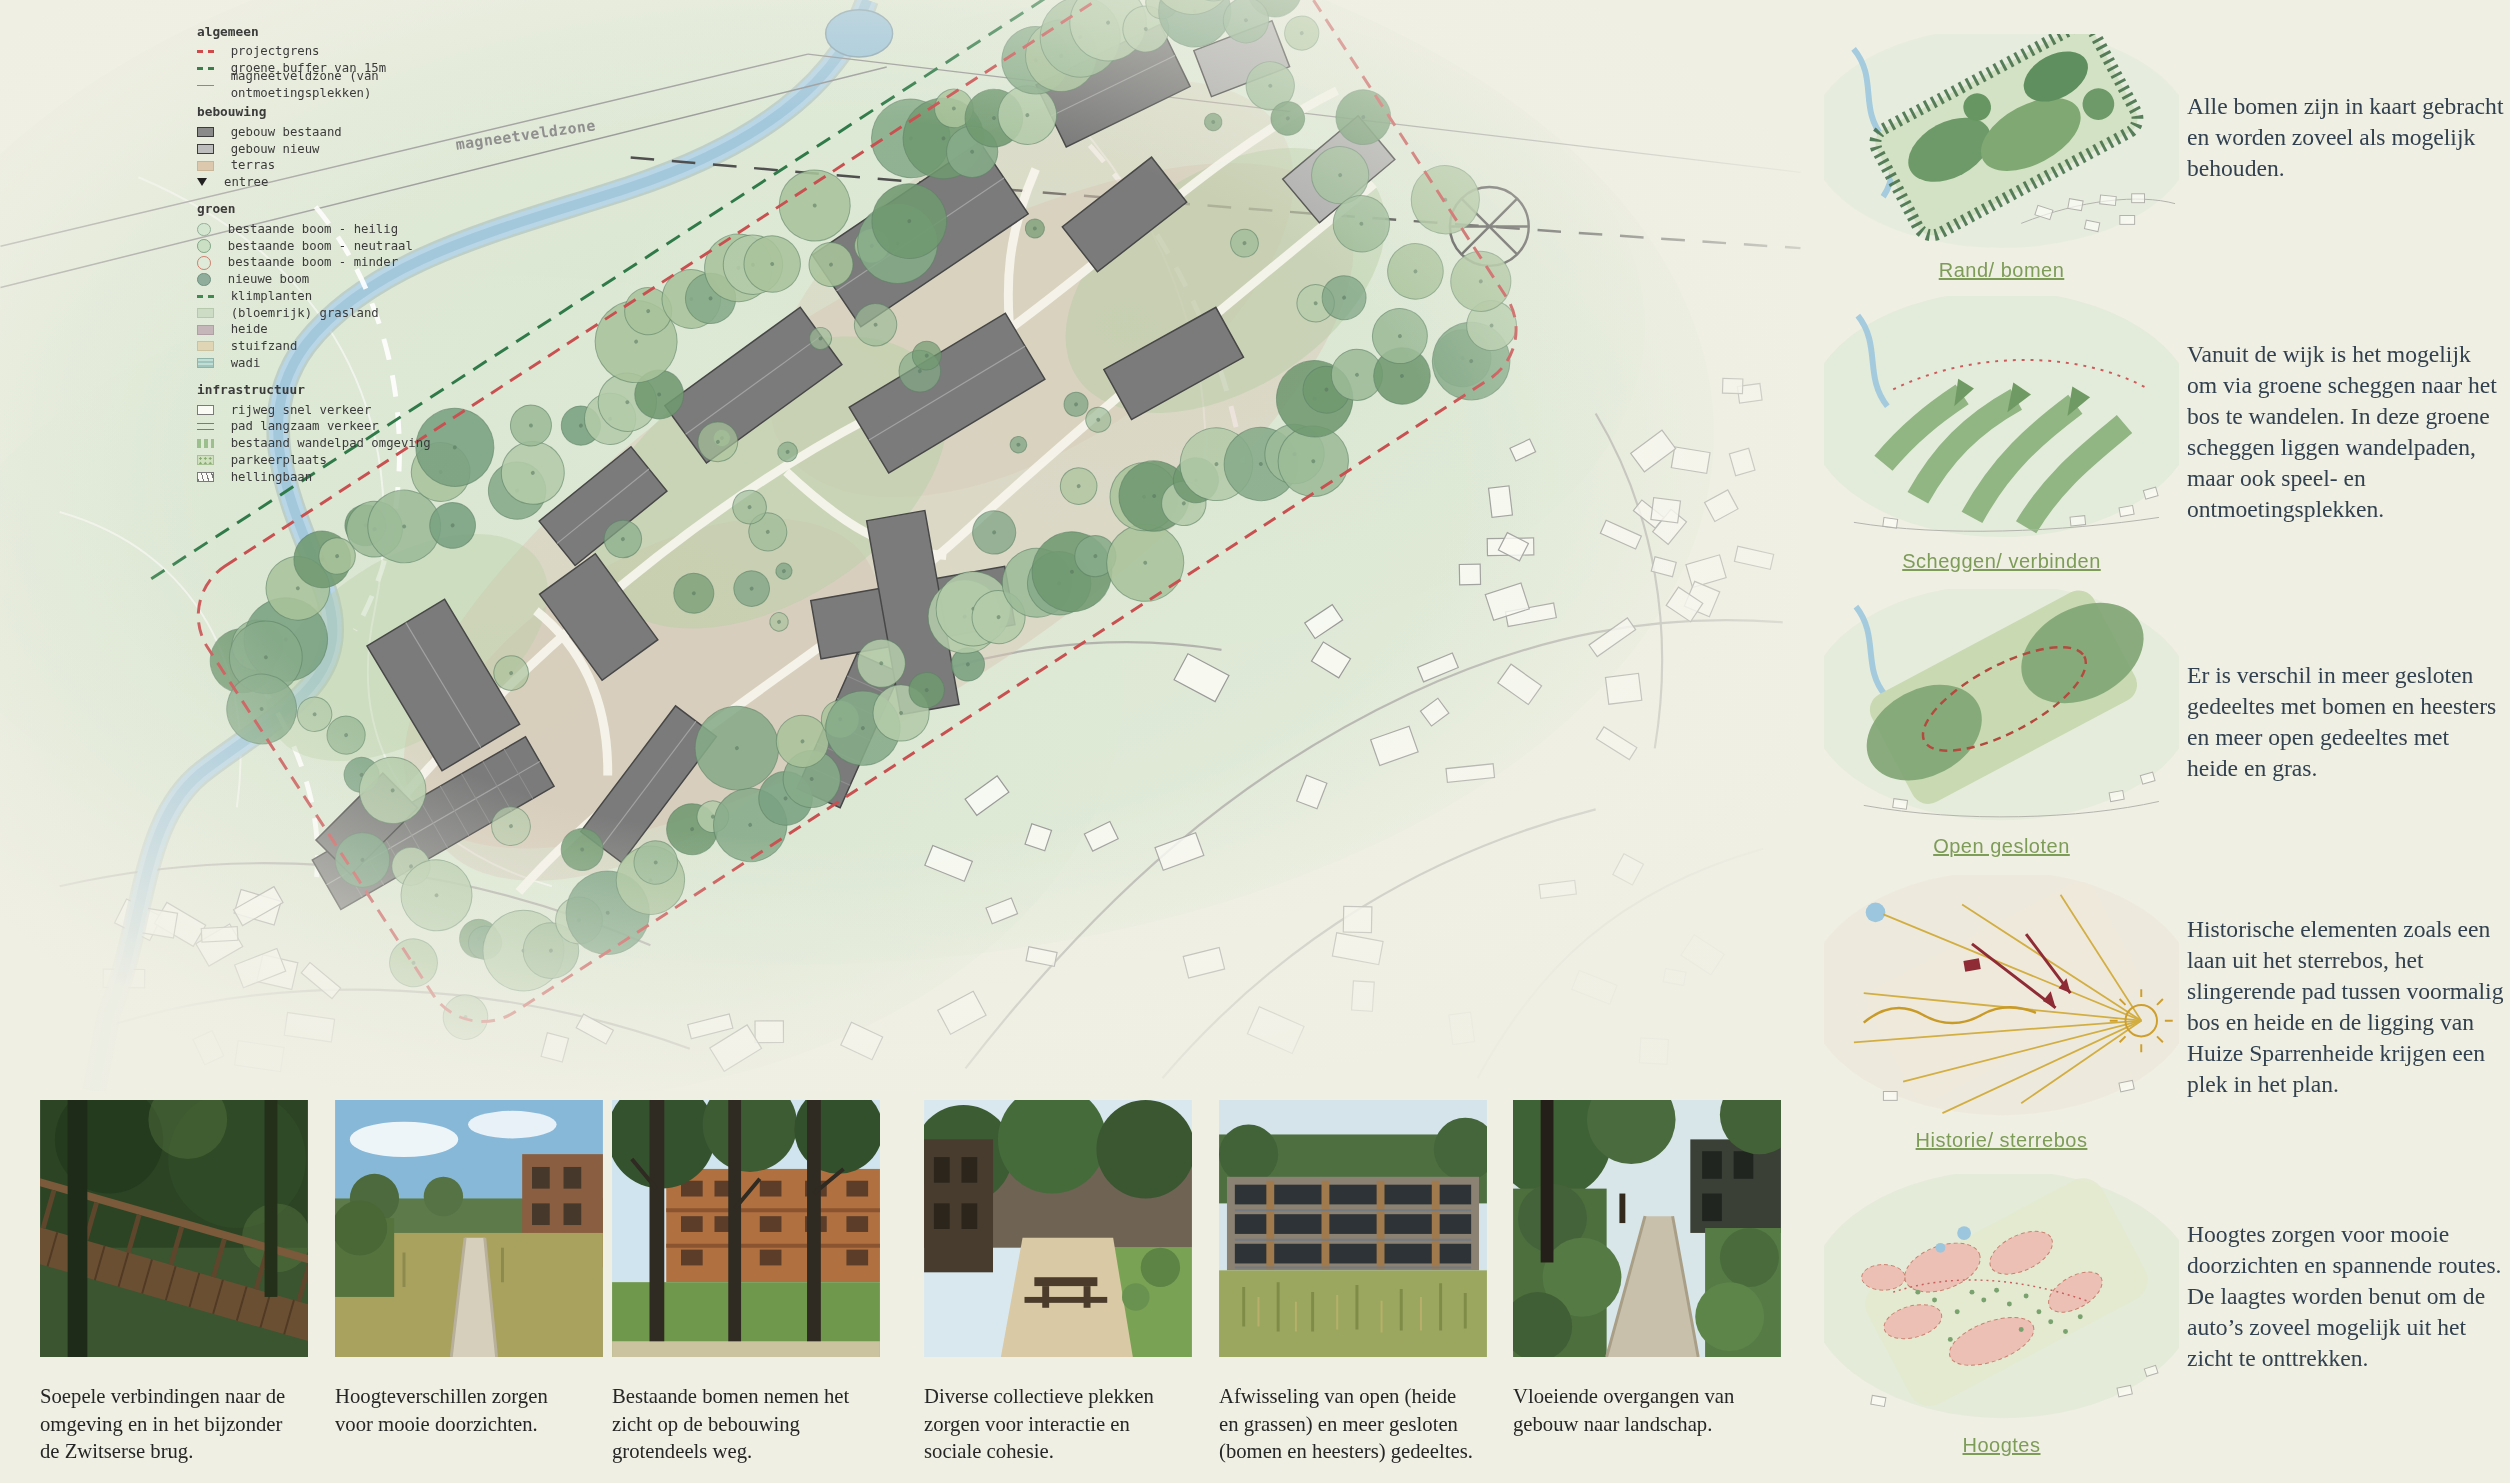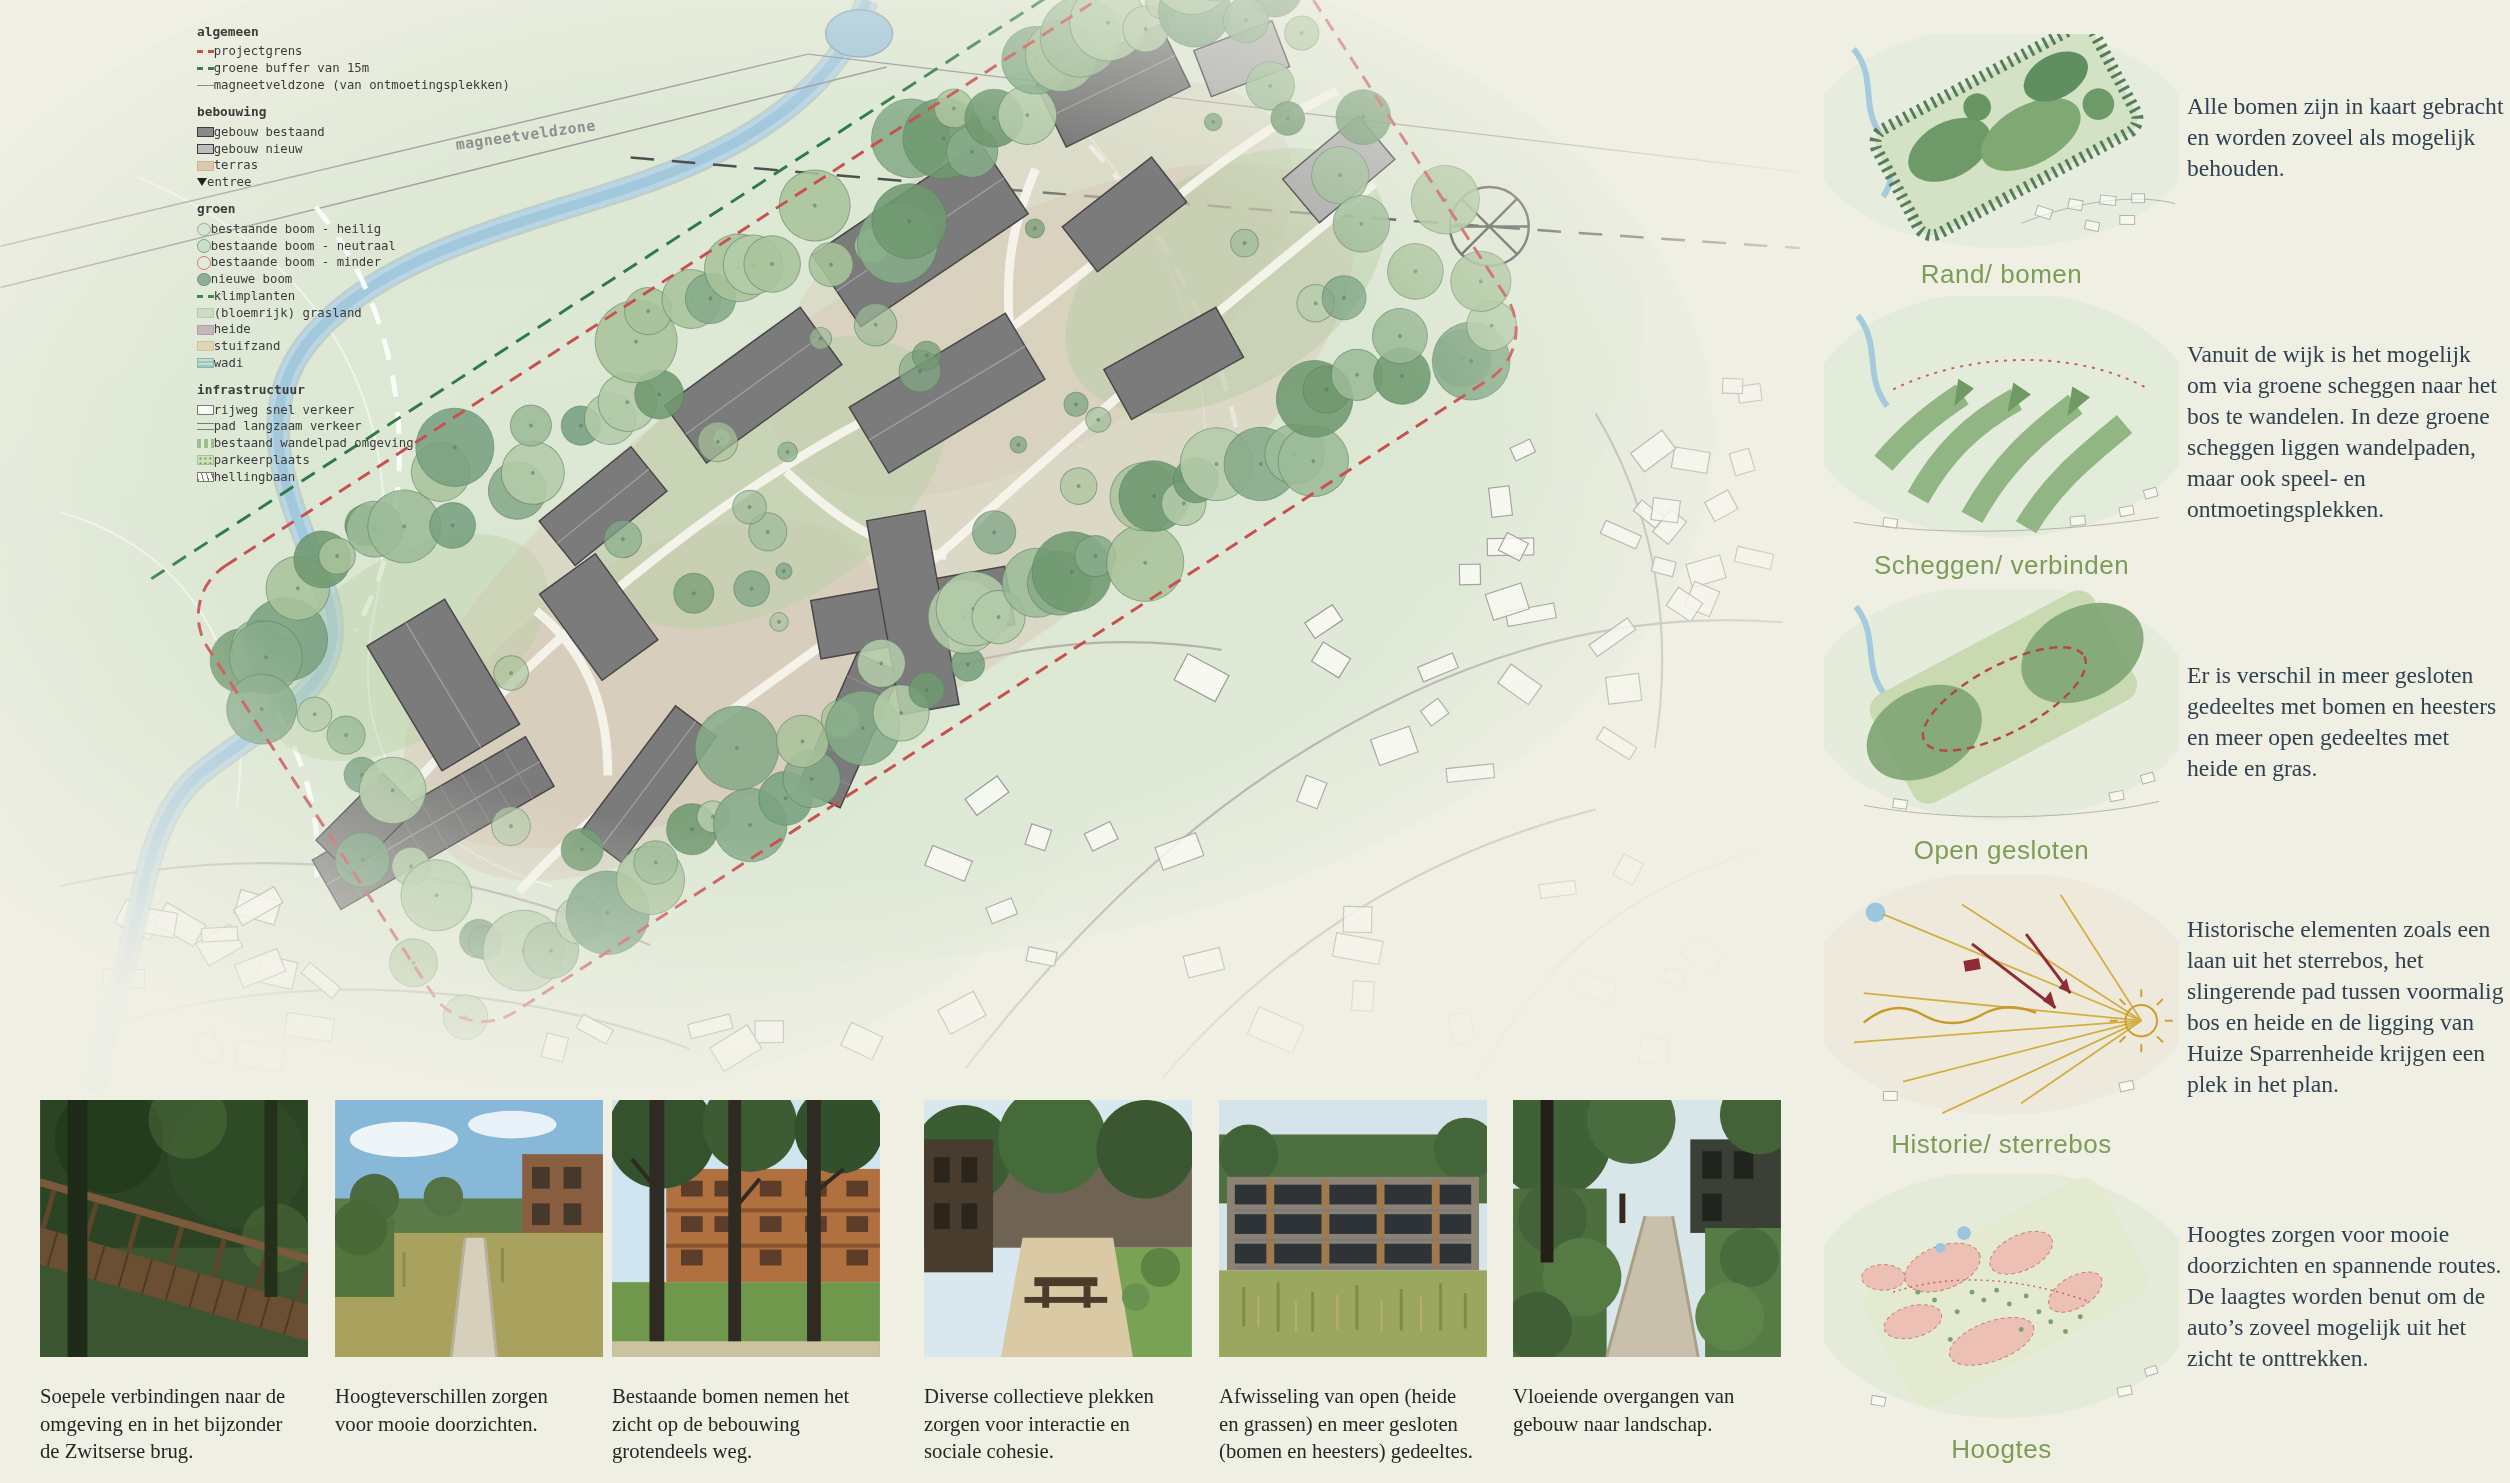--- a/index.html
+++ b/index.html
@@ -14,21 +14,21 @@
       radial-gradient(ellipse 62% 60% at 46% 44%, rgba(240,239,228,0) 55%, rgba(240,239,228,.55) 82%, rgba(240,239,228,.95) 100%);}
   .zone-label{position:absolute;left:455px;top:126px;transform:rotate(-8deg);
     font-family:"DejaVu Sans Mono",monospace;font-weight:bold;font-size:14.8px;
     letter-spacing:0.5px;color:#8f8f8f;}
 
   
   .legend{position:absolute;left:197px;top:23.6px;width:325px;z-index:6;
     font-family:"DejaVu Sans Mono",monospace;font-size:12.3px;line-height:16.7px;color:#3b3b3b;}
   .legend .sec{margin-bottom:10.8px;}
   .legend .sec-title{font-weight:bold;font-size:12.8px;margin:0 0 3px 0;}
-  .li{display:flex;align-items:center;gap:0;height:16.7px;}
+  .li{display:flex;align-items:center;gap:17px;height:16.7px;}
   .sw{width:16.7px;height:9.9px;flex:0 0 auto;box-sizing:border-box;}
   .sw-projectgrens{height:0;border-top:3px dashed #cf4a4a;}
   .sw-buffer{height:0;border-top:3px dashed #3a7d4a;}
   .sw-magneet{height:0;border-top:1.5px solid #8a8a8a;}
   .sw-bestaand{background:#8a8a8a;border:1.5px solid #3c3c3c;}
   .sw-nieuw{background:#bdbdbd;border:1.5px solid #3c3c3c;}
   .sw-terras{background:#dcc9ad;border:1px solid #c9b698;}
   .sw-entree{width:0;height:0;border-left:5.9px solid transparent;border-right:5.9px solid transparent;border-top:8.9px solid #222;}
   .sw-c{width:13.8px;height:13.8px;border-radius:50%;}
   .sw-heilig{background:#d4e5d0;border:1.5px solid #93af97;}
@@ -44,22 +44,22 @@
   .sw-pad{height:6.9px;background:none;border-top:1.5px solid #7a7a7a;border-bottom:1.5px solid #7a7a7a;}
   .sw-wandelpad{background:repeating-linear-gradient(90deg,#9cbf8e 0 3.9px,rgba(0,0,0,0) 3.9px 6.9px);}
   .sw-parkeer{background-color:#cfe0bf;background-image:radial-gradient(#86aa6d 1.1px,rgba(0,0,0,0) 1.2px);background-size:4.9px 4.9px;border:1px solid #a8c393;}
   .sw-helling{background:#fbfbf6;background-image:repeating-linear-gradient(75deg,#7a7a7a 0 1px,rgba(0,0,0,0) 1px 4.9px);border:1.5px solid #7a7a7a;}
 
   
   .panel-row{position:absolute;left:1824px;width:687px;}
   .thumb{position:absolute;left:0;top:0;width:355px;}
   .thumb svg{display:block;}
   .panel-label{position:absolute;left:0;width:355px;text-align:center;
-    font-family:"Liberation Sans",sans-serif;font-size:26px;font-weight:400;
-    letter-spacing:0.5px;color:#7d9c58;}
+    font-family:"Liberation Sans",sans-serif;font-size:20px;font-weight:400;
+    letter-spacing:0.5px;color:#7d9c58;text-decoration:underline;}
   .panel-text{position:absolute;left:363px;width:317px;
     font-size:23.6px;line-height:31px;color:#31414f;}
 
   
   .photo{position:absolute;top:1100px;width:260px;height:257px;margin:0;}
   .photo svg{display:block;}
   .caption{position:absolute;top:283px;left:0;width:254px;
     font-size:20.7px;line-height:27.6px;color:#262626;}
 
   

